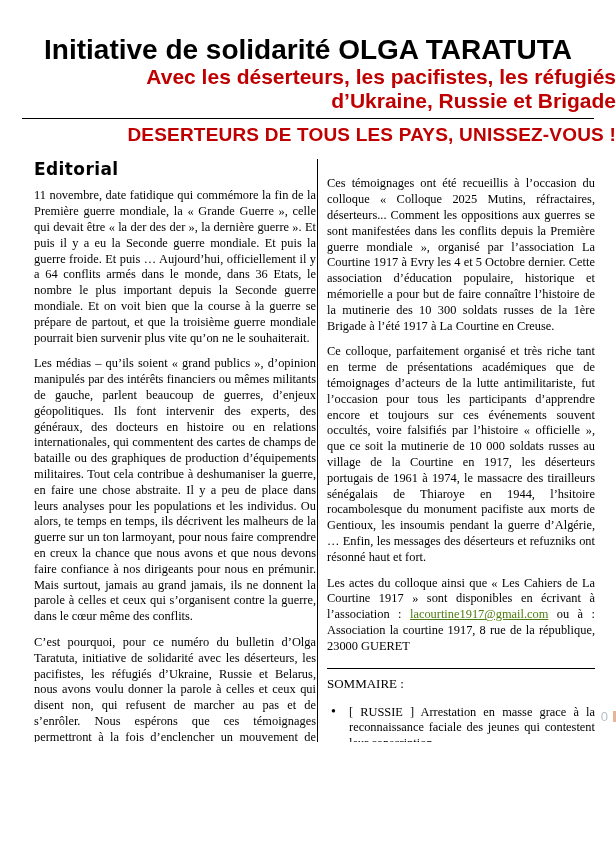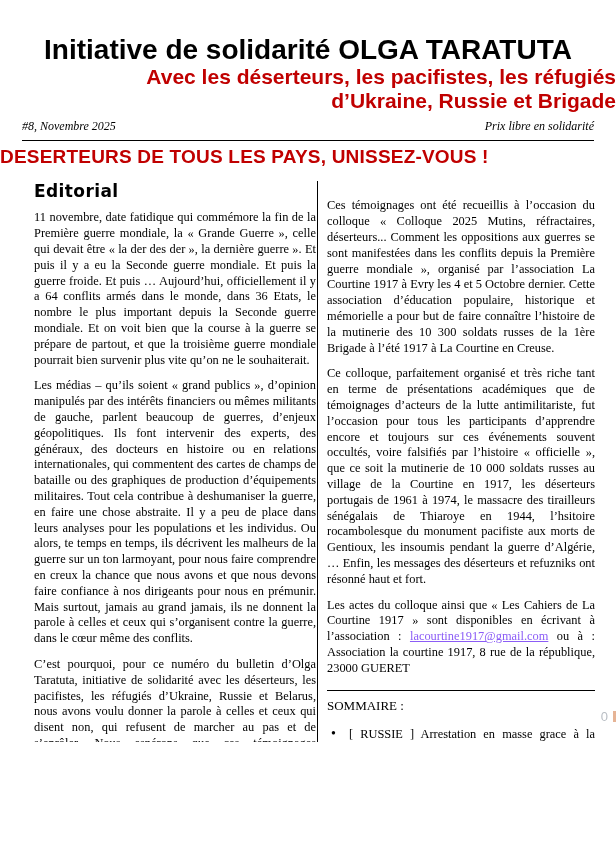--- a/index.html
+++ b/index.html
@@ -4,31 +4,31 @@
 <style>
   html,body{margin:0;padding:0;background:#ffffff;}
   .page{position:relative;width:616px;height:742px;background:#ffffff;color:#000;
         font-family:"Liberation Serif", serif;overflow:hidden;}
   .header{text-align:center;padding-top:34px;}
   .title{font-family:"Liberation Sans", sans-serif;font-weight:bold;font-size:28px;line-height:1.12;color:#000;}
   .subtitle{font-family:"Liberation Sans", sans-serif;font-weight:bold;font-size:21px;line-height:1.12;color:#c00000;text-align:right;}
   .meta-row{display:flex;justify-content:space-between;align-items:flex-end;
             padding:7px 22px 0 22px;font-style:italic;font-size:12px;}
   .rule{border:none;border-top:1.5px solid #000;margin:6px 22px 0 22px;}
-  .banner{text-align:left;font-family:"Liberation Sans", sans-serif;font-weight:bold;
+  .banner{text-align:right;font-family:"Liberation Sans", sans-serif;font-weight:bold;
           font-size:19px;color:#c00000;margin-top:5px;letter-spacing:.2px;}
   .columns{display:flex;align-items:stretch;padding:13px 21px 0 34px;height:670px;box-sizing:border-box;}
   .col-left{width:283px;box-sizing:border-box;padding-right:1px;}
   .col-divider{width:0;border-left:1.5px solid #000;margin-bottom:14px;}
   .col-right{flex:1;box-sizing:border-box;padding-left:9px;}
   .editorial-heading{font-family:"DejaVu Sans", sans-serif;font-weight:bold;font-size:17px;
                      letter-spacing:.4px;margin:0 0 9px 0;}
   p.body{margin:0 0 10px 0;text-align:justify;font-size:12.4px;line-height:15.8px;}
   .col-right p.body:first-child{margin-top:17px;}
-  a.email-link{color:#8b5cf6;text-decoration:underline;}
+  a.email-link{color:#4d7c0f;text-decoration:underline;}
   .sommaire-rule{border:none;border-top:1.5px solid #000;margin:13px 0 7px 0;}
   .sommaire-title{font-size:13px;margin:0 0 13px 0;}
   ul.sommaire-list{list-style:none;margin:0;padding:0;}
   li.sommaire-item{position:relative;padding-left:22px;margin:0 0 11px 0;
                    text-align:justify;font-size:12.4px;line-height:15.8px;}
   li.sommaire-item .bullet{position:absolute;left:4px;top:-1px;font-size:14px;}
   .edge-glyph{position:absolute;right:8px;bottom:18px;color:#b9bec4;font-size:13px;
               font-family:"Liberation Sans", sans-serif;}
   .edge-fragment{position:absolute;right:0;bottom:20px;width:3px;height:11px;background:#e6b496;}
 </style>
@@ -36,24 +36,20 @@
 <body>
 
 <div class="page">
 
   <div class="header">
     <div class="title">Initiative de solidarité OLGA TARATUTA</div>
     <div class="subtitle">Avec les déserteurs, les pacifistes, les réfugiés</div>
     <div class="subtitle">d’Ukraine, Russie et Brigade</div>
   </div>
 
-  <div class="meta-row">
-    <span>#8, Novembre 2025</span>
-    <span>Prix libre en solidarité</span>
-  </div>
 
   <hr class="rule">
 
   <div class="banner">DESERTEURS DE TOUS LES PAYS, UNISSEZ-VOUS !</div>
 
   <div class="columns">
 
     <div class="col-left">
       <div class="editorial-heading">Editorial</div>
       <p class="body">11 novembre, date fatidique qui commémore la fin de la Première guerre mondiale, la « Grande Guerre », celle qui devait être « la der des der », la dernière guerre ». Et puis il y a eu la Seconde guerre mondiale. Et puis la guerre froide. Et puis … Aujourd’hui, officiellement il y a 64 conflits armés dans le monde, dans 36 Etats, le nombre le plus important depuis la Seconde guerre mondiale. Et on voit bien que la course à la guerre se prépare de partout, et que la troisième guerre mondiale pourrait bien survenir plus vite qu’on ne le souhaiterait.</p>

